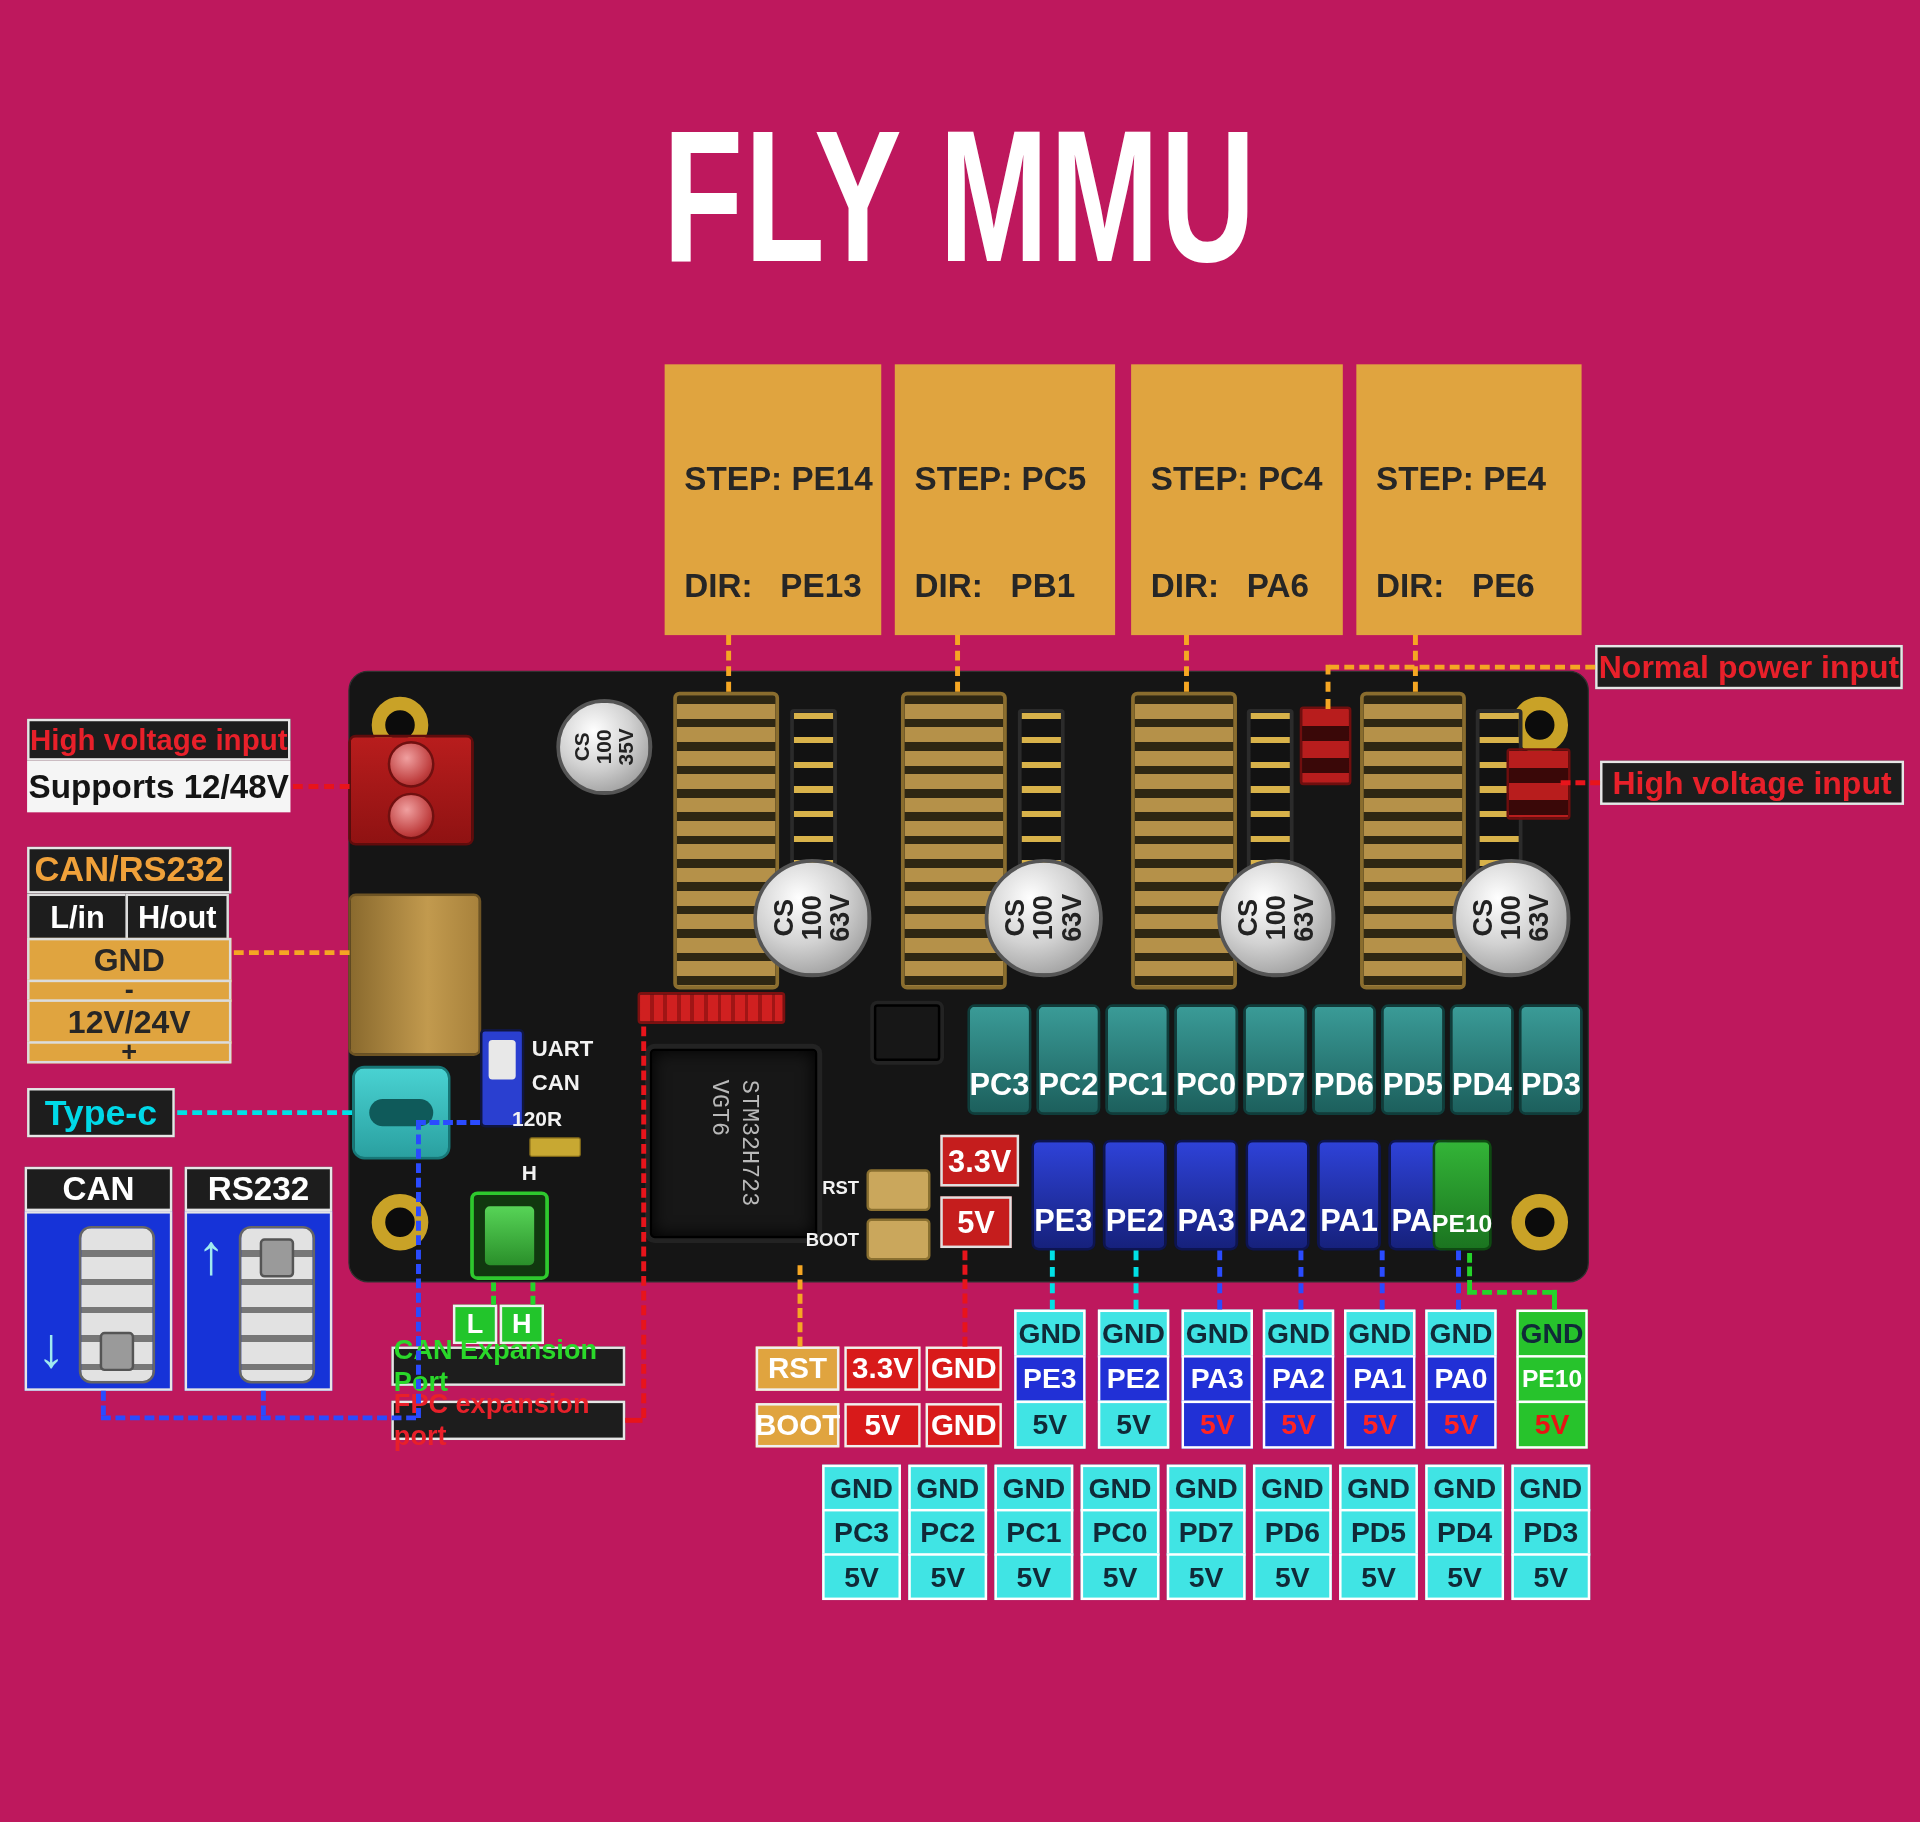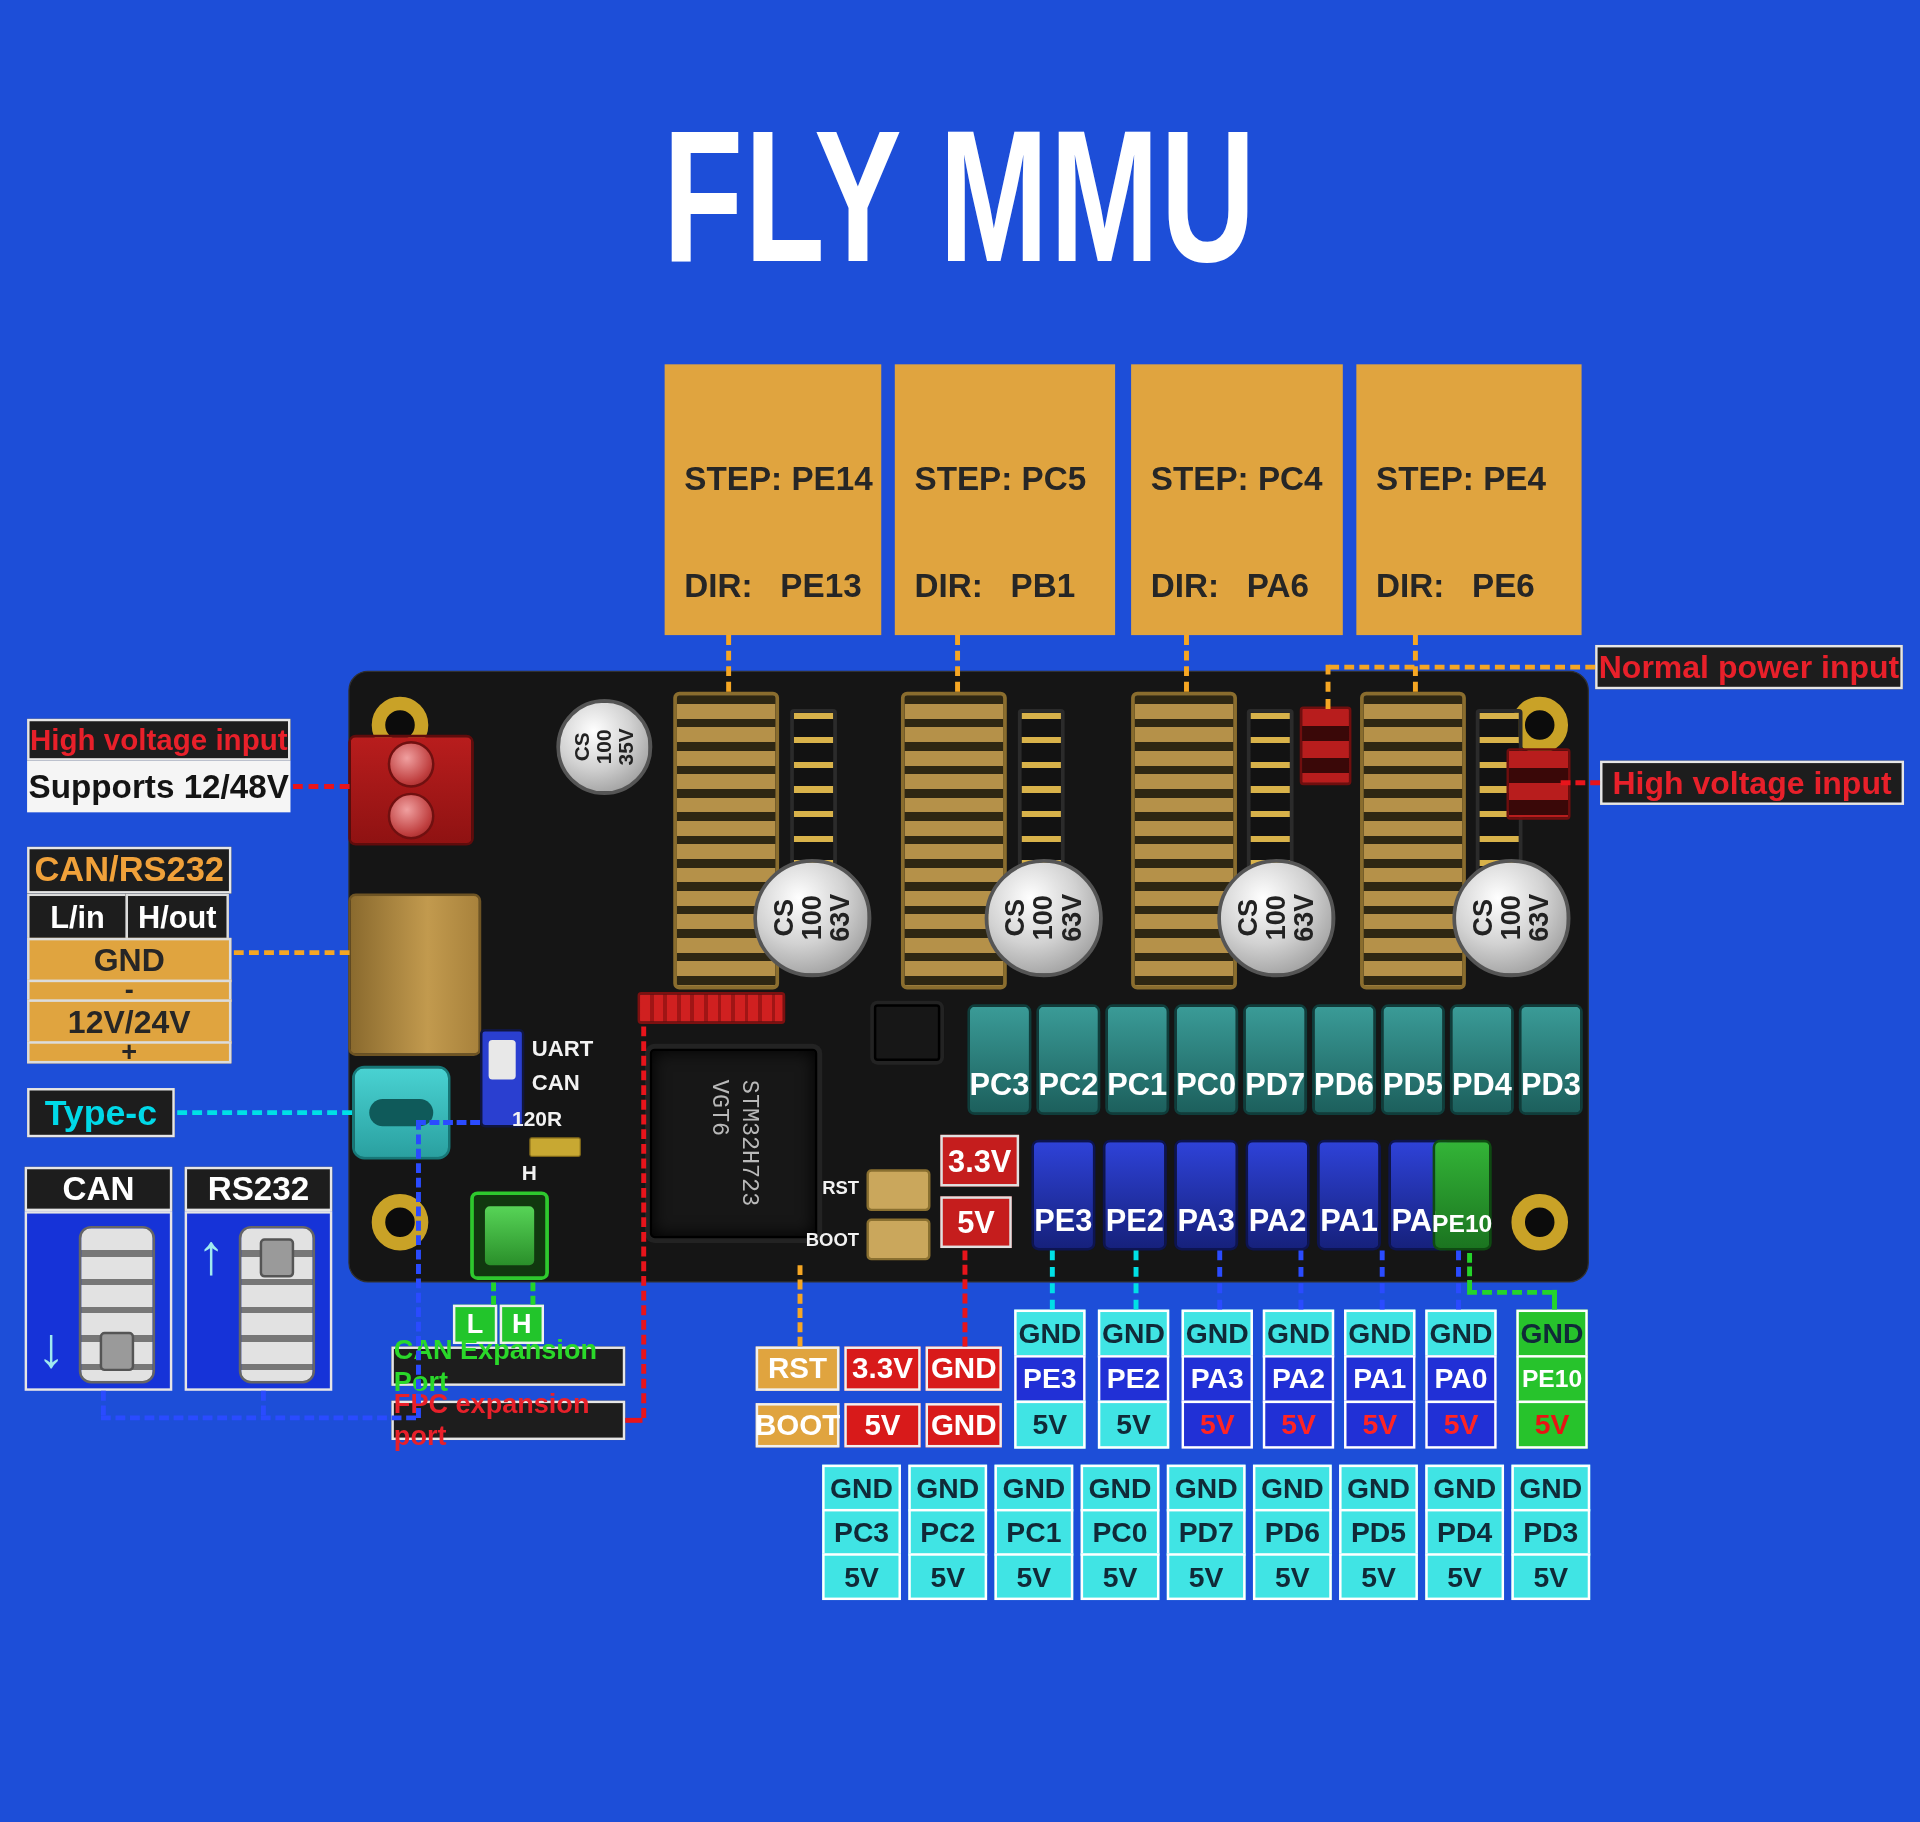--- a/index.html
+++ b/index.html
@@ -1,16 +1,16 @@
 <!DOCTYPE html>
 <html><head>
 <meta charset="utf-8">
 <style>
   html,body{margin:0;padding:0;background:#141414;}
-  #root{position:relative;width:1920px;height:1822px;background:#1d4ed8;overflow:hidden;
+  #root{position:relative;width:1920px;height:1822px;background:#be185d;overflow:hidden;
         font-family:"Liberation Sans",sans-serif;}
   .stage{position:absolute;left:0;top:0;width:1560px;height:1480px;
          transform:scale(1.2308);transform-origin:0 0;}
   .abs{position:absolute;box-sizing:border-box;}
   .title{color:#fff;font-weight:800;font-size:152px;text-align:center;
          transform:scaleX(0.7);letter-spacing:2px;}
   .driver{background:#e0a43f;color:#262626;font-size:27px;font-weight:600;
           line-height:29px;padding:21px 16px;white-space:pre;}
   .frame{background:#1d1d1d;border:2px solid #e6e6e6;display:flex;align-items:center;
          justify-content:center;font-weight:700;}

